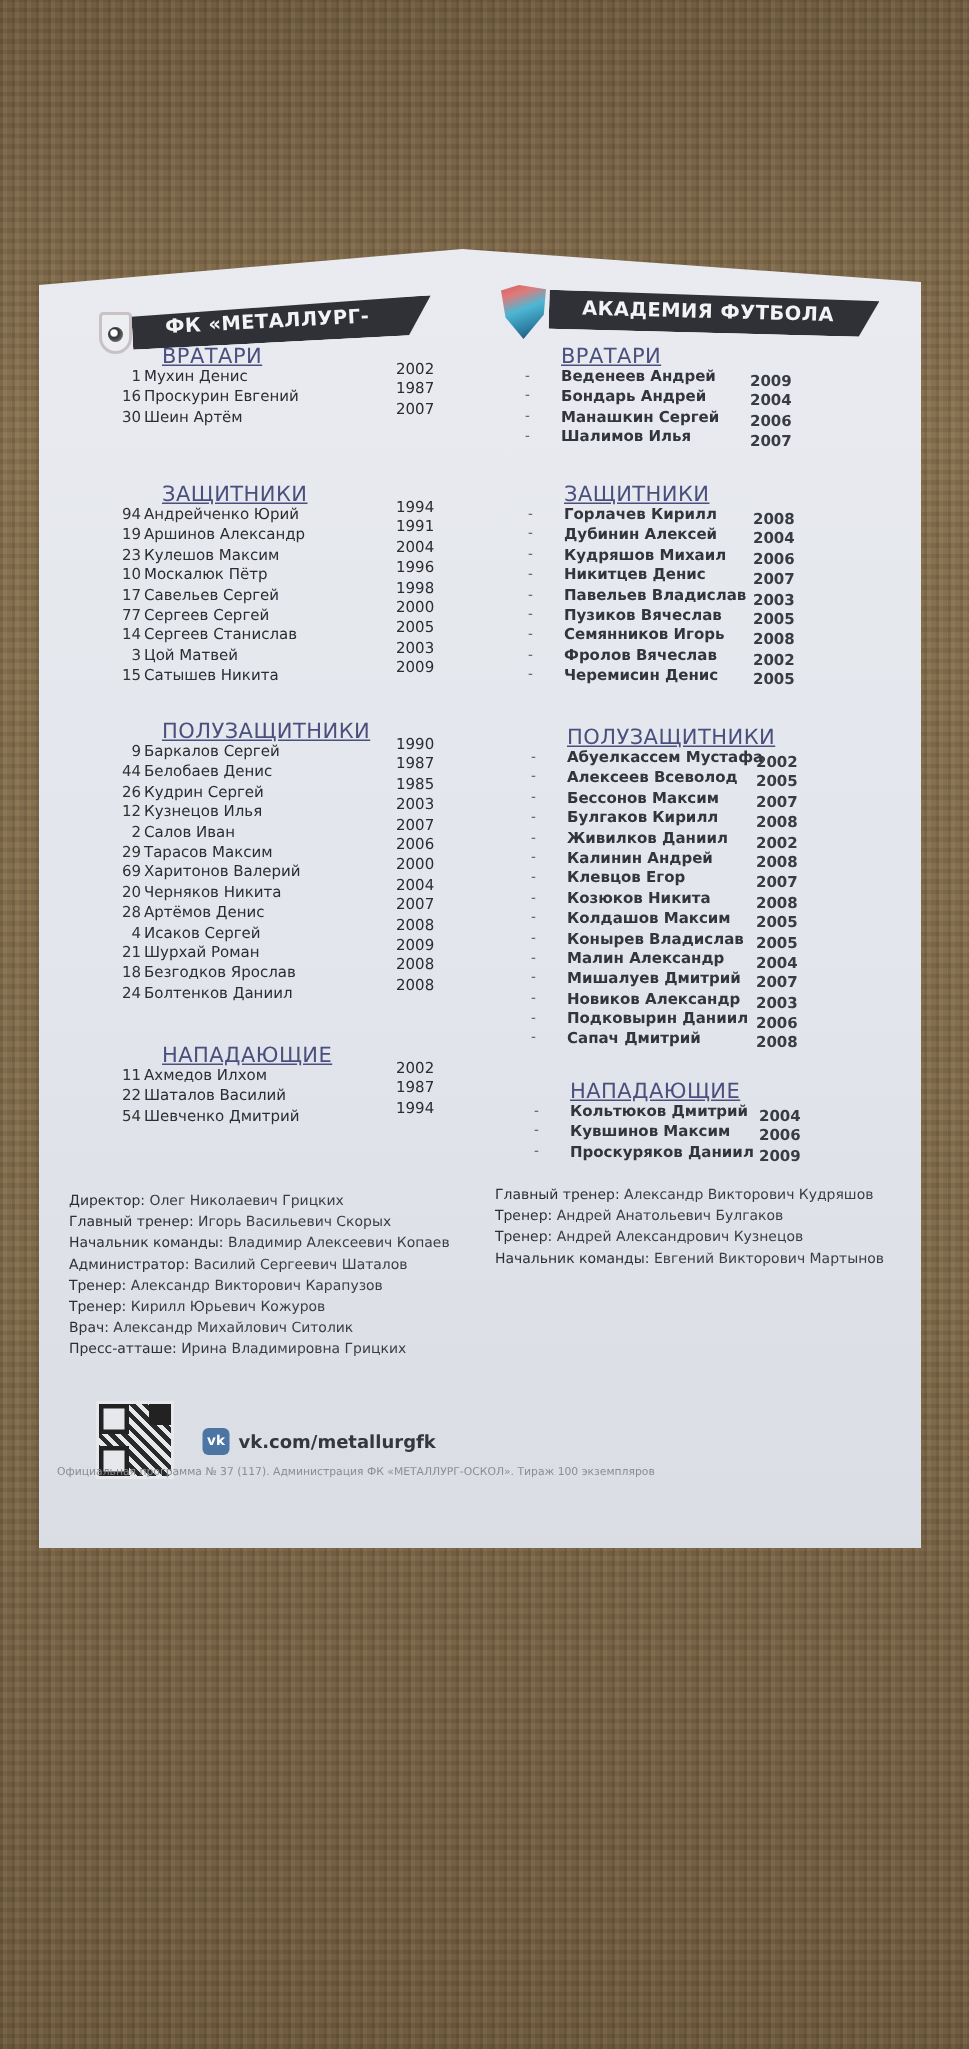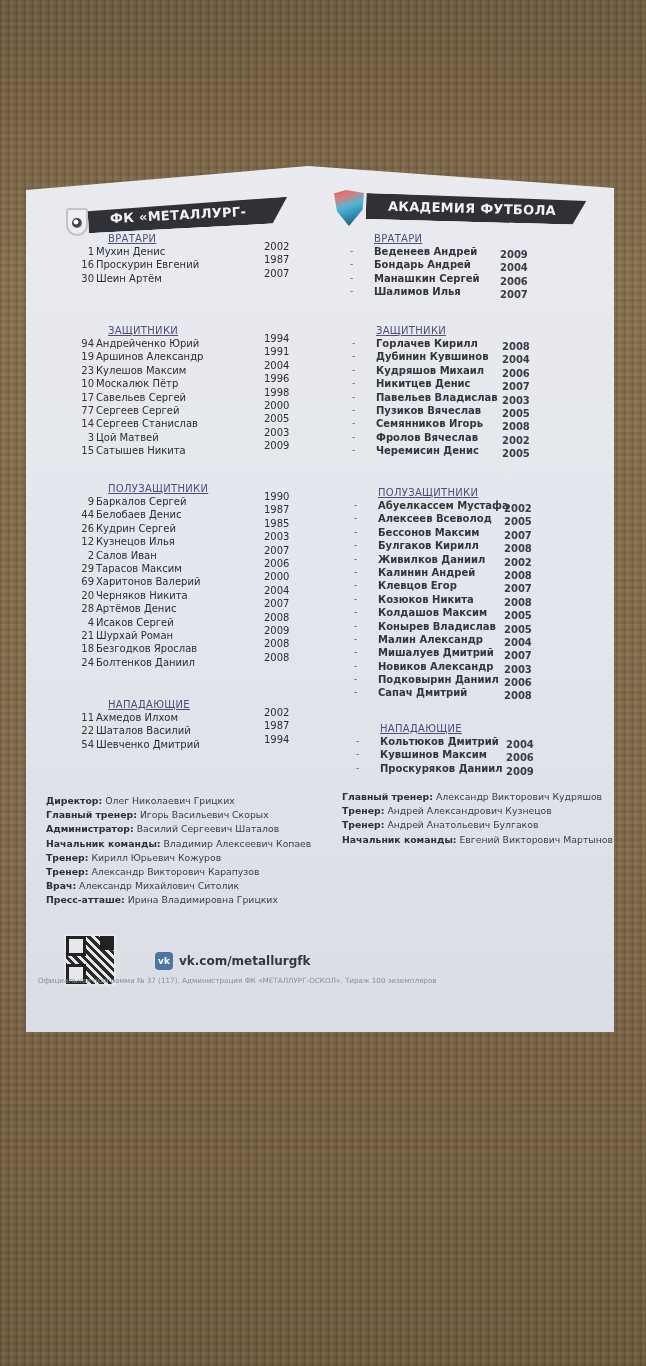--- a/index.html
+++ b/index.html
@@ -50,56 +50,56 @@
     border-radius: 50%; background: radial-gradient(circle at 40% 40%, #fff 0 2px, #333 3px, #666 6px);
   }
   .crest-right {
     position: absolute; left: 8px; top: 24px; width: 30px; height: 36px;
     background: linear-gradient(160deg, #d3605f 0%, #e07a7a 20%, #4fb7d3 45%, #2d7fa5 75%, #1d3e55 100%);
     clip-path: polygon(0 10%, 40% 0, 100% 8%, 95% 55%, 50% 100%, 10% 60%);
   }
 
   .section { position: absolute; }
   .section-title {
-    font-size: 10px;
+    font-size: 14px;
     color: #4a4f7e;
     text-decoration: underline;
     font-weight: normal;
     letter-spacing: 0.3px;
     height: 13px;
     line-height: 13px;
   }
   .row { position: relative; height: 13.4px; line-height: 13.4px; font-size: 10px; color: #2b2d33; }
   .row .num { position: absolute; left: 0; width: 22px; text-align: right; color: #333; }
   .row .name { position: absolute; left: 24px; white-space: nowrap; font-weight: normal; }
   .row .year { position: absolute; white-space: nowrap; }
   .col-left .row .year { left: 192px; top: -5px; }
   .col-right .row .dash { position: absolute; left: 6px; color: #555; font-size: 9px; }
   .col-right .row .name { left: 30px; font-weight: bold; color: #33353c; }
   .col-right .row .year { left: 156px; top: 3px; font-weight: bold; color: #3a3c44; }
 
   .staff { position: absolute; font-size: 9.3px; color: #3a3d45; line-height: 14.2px; }
-  .staff .lbl { font-weight: bold; color: #2c2f36; }
+  .staff .lbl { font-weight: normal; color: #2c2f36; }
 
   .qr {
     position: absolute; left: 38px; top: 768px; width: 52px; height: 52px;
     background:
       linear-gradient(90deg, #222 0 30%, transparent 30% 70%, #222 70%) top/100% 30% no-repeat,
       repeating-linear-gradient(45deg, #2a2a2a 0 3px, #e6e8ec 3px 6px),
       #e6e8ec;
     border: 2px solid #e6e8ec;
   }
   .qr::before, .qr::after {
     content: ""; position: absolute; width: 14px; height: 14px;
     border: 3px solid #222; background: #e6e8ec;
   }
   .qr::before { left: 0; top: 0; }
   .qr::after { left: 0; bottom: 0; }
   .vk {
-    position: absolute; left: 129px; top: 786px; display: flex; align-items: center; gap: 6px;
+    position: absolute; left: 109px; top: 786px; display: flex; align-items: center; gap: 6px;
   }
   .vk-icon {
     width: 18px; height: 18px; border-radius: 4px; background: #4c75a3; color: #fff;
     font-size: 9px; font-weight: bold; text-align: center; line-height: 18px;
   }
   .vk-text { font-size: 12px; font-weight: bold; color: #34373e; }
   .footer-note {
     position: absolute; left: 12px; top: 810px; font-size: 7.2px; color: #8a8d95; white-space: nowrap;
   }
 </style>
@@ -271,24 +271,24 @@
             <span class="num">54</span>
             <span class="name">Шевченко Дмитрий</span>
             <span class="year">1994</span>
           </div>
         </div>
     </div>
 
     <div class="staff" style="left:20px; top:628px;" id="lstaff">
         <div><span class="lbl">Директор:</span> <span>Олег Николаевич Грицких</span></div>
         <div><span class="lbl">Главный тренер:</span> <span>Игорь Васильевич Скорых</span></div>
+        <div><span class="lbl">Начальник команды:</span> <span>Владимир Алексеевич Копаев</span></div>
         <div><span class="lbl">Администратор:</span> <span>Василий Сергеевич Шаталов</span></div>
-        <div><span class="lbl">Начальник команды:</span> <span>Владимир Алексеевич Копаев</span></div>
+        <div><span class="lbl">Тренер:</span> <span>Александр Викторович Карапузов</span></div>
         <div><span class="lbl">Тренер:</span> <span>Кирилл Юрьевич Кожуров</span></div>
-        <div><span class="lbl">Тренер:</span> <span>Александр Викторович Карапузов</span></div>
         <div><span class="lbl">Врач:</span> <span>Александр Михайлович Ситолик</span></div>
         <div><span class="lbl">Пресс-атташе:</span> <span>Ирина Владимировна Грицких</span></div>
       </div>
 
     <div class="qr"></div>
     <div class="vk">
       <div class="vk-icon">vk</div>
       <div class="vk-text">vk.com/metallurgfk</div>
     </div>
     <div class="footer-note">Официальная программа № 37 (117). Администрация ФК «МЕТАЛЛУРГ-ОСКОЛ». Тираж 100 экземпляров</div>
@@ -326,21 +326,21 @@
     <div class="section" style="left:20px; top:158px; width:260px;">
       <div class="section-title" style="margin-left:30px;">ЗАЩИТНИКИ</div>
       <div id="r1">
           <div class="row">
             <span class="dash">-</span>
             <span class="name">Горлачев Кирилл</span>
             <span class="year">2008</span>
           </div>
           <div class="row">
             <span class="dash">-</span>
-            <span class="name">Дубинин Кувшинов</span>
+            <span class="name">Дубинин Алексей</span>
             <span class="year">2004</span>
           </div>
           <div class="row">
             <span class="dash">-</span>
             <span class="name">Кудряшов Михаил</span>
             <span class="year">2006</span>
           </div>
           <div class="row">
             <span class="dash">-</span>
             <span class="name">Никитцев Денис</span>
@@ -467,20 +467,20 @@
             <span class="year">2006</span>
           </div>
           <div class="row">
             <span class="dash">-</span>
             <span class="name">Проскуряков Даниил</span>
             <span class="year">2009</span>
           </div>
         </div>
     </div>
 
-    <div class="staff" style="left:16px; top:624px;" id="rstaff">
+    <div class="staff" style="left:4px; top:624px;" id="rstaff">
         <div><span class="lbl">Главный тренер:</span> <span>Александр Викторович Кудряшов</span></div>
+        <div><span class="lbl">Тренер:</span> <span>Андрей Анатольевич Булгаков</span></div>
         <div><span class="lbl">Тренер:</span> <span>Андрей Александрович Кузнецов</span></div>
-        <div><span class="lbl">Тренер:</span> <span>Андрей Анатольевич Булгаков</span></div>
         <div><span class="lbl">Начальник команды:</span> <span>Евгений Викторович Мартынов</span></div>
       </div>
   </div>
 </div>
 
 </body></html>

